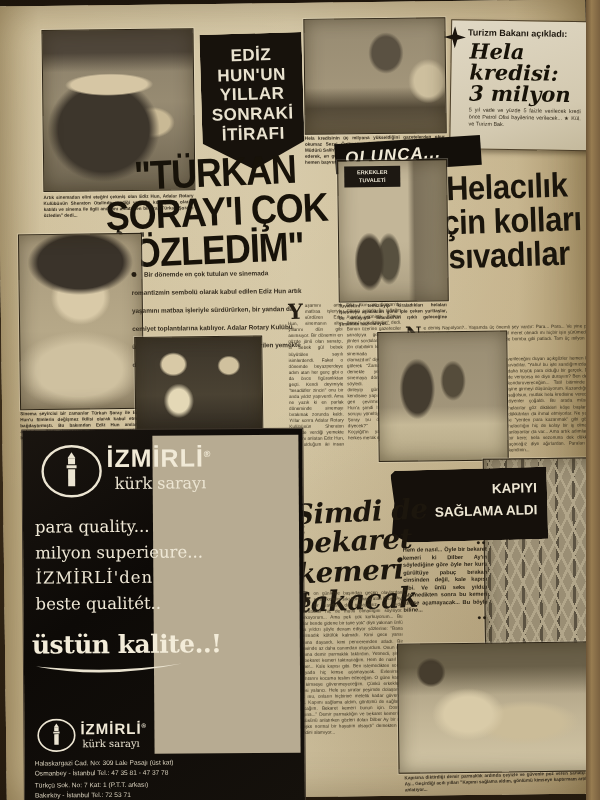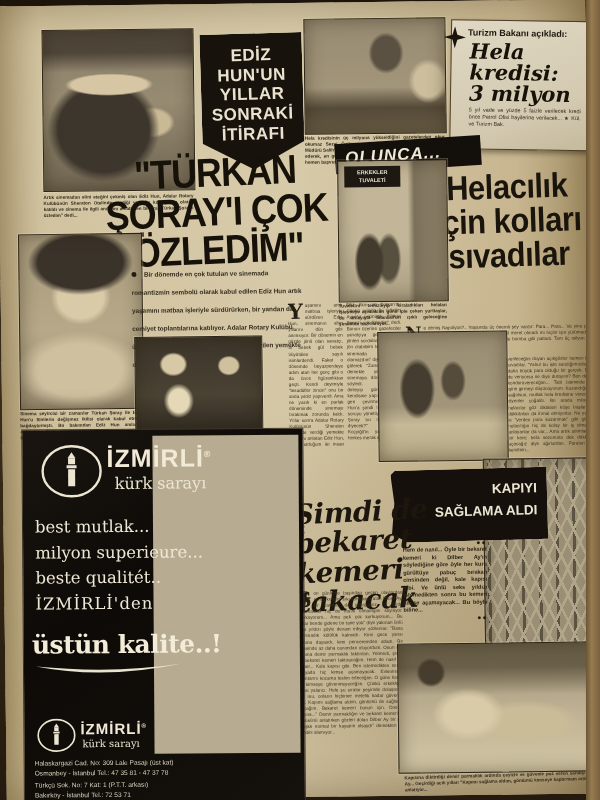--- a/index.html
+++ b/index.html
@@ -208,24 +208,24 @@
         <rect x="27.5" y="14" width="7" height="6" fill="#ece5d2"></rect>
         <rect x="26" y="21" width="10" height="3" fill="#ece5d2"></rect>
         <rect x="27.5" y="25" width="7" height="17" fill="#ece5d2"></rect>
       </svg>
       <div style="position:absolute;left:84px;top:14px;font-size:25px;font-weight:bold;letter-spacing:1px;color:#f1ead7;">
         <span>İZMİRLİ</span><sup style="font-size:9px;">®</sup>
       </div>
       <div style="position:absolute;left:92px;top:44px;font-family:'DejaVu Serif',serif;font-size:16px;color:#ece5d2;">kürk sarayı</div>
 
       <div style="position:absolute;left:12px;top:84px;">
-        <div class="serifline">best mutlak...</div>
+        <div class="serifline">para quality...</div>
         <div class="serifline">milyon superieure...</div>
+        <div class="serifline" style="letter-spacing:1px;">İZMİRLİ'den</div>
         <div class="serifline">beste qualitét..</div>
-        <div class="serifline" style="letter-spacing:1px;">İZMİRLİ'den</div>
       </div>
 
       <div style="position:absolute;left:8px;top:200px;font-family:'DejaVu Serif',serif;font-weight:bold;font-size:25px;color:#f3ecd9;letter-spacing:-.5px;">üstün kalite..!</div>
       <svg width="150" height="16" viewBox="0 0 150 16" style="position:absolute;left:10px;top:232px;">
         <path d="M2 4 Q70 18 148 2 Q80 12 2 4 Z" fill="#e9e2cf"></path>
       </svg>
 
       <svg width="40" height="34" viewBox="0 0 62 54" style="position:absolute;left:12px;top:288px;">
         <ellipse cx="31" cy="27" rx="29" ry="25" fill="none" stroke="#ece5d2" stroke-width="2.6"></ellipse>
         <path d="M31 8 L27 14 H35 Z" fill="#ece5d2"></path>

